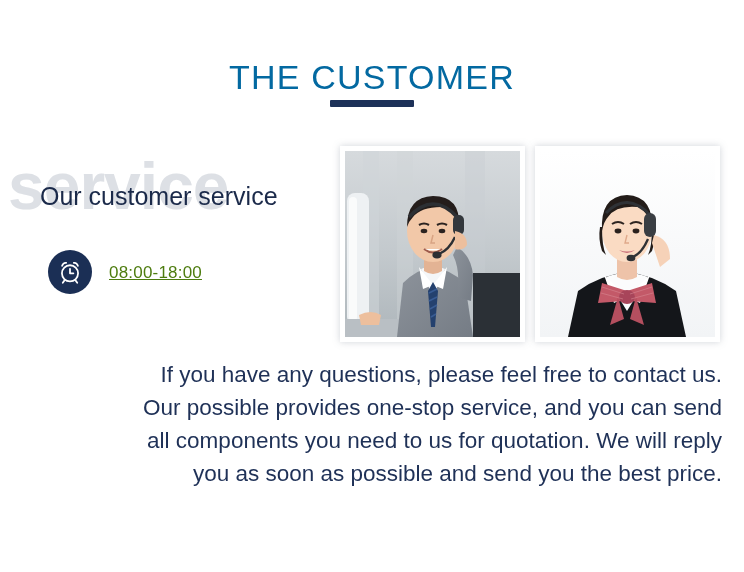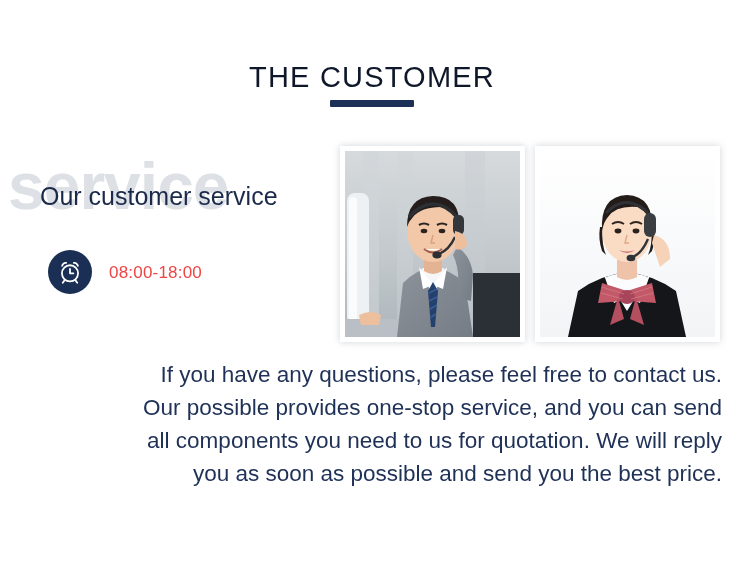--- a/index.html
+++ b/index.html
@@ -24,23 +24,23 @@
 
   
   .header {
     position: absolute;
     top: 60px;
     left: 0;
     width: 744px;
     text-align: center;
   }
   .header-title {
-    font-size: 29px;
+    font-size: 34px;
     letter-spacing: 1.2px;
-    color: #0f172a;
+    color: #0369a1;
     font-weight: 400;
     line-height: 34px;
     white-space: nowrap;
   }
   .header-rule {
     width: 84px;
     height: 7px;
     background: #1d3158;
     margin: 6px auto 0 auto;
     border-radius: 1px;
@@ -105,23 +105,24 @@
     flex: 0 0 auto;
   }
   .clock-badge svg { display: block; }
   .hours-lines {
     display: flex;
     flex-direction: column;
     line-height: 25px;
   }
   .hours-line {
     font-size: 17px;
-    color: #ef4444;
+    color: #4d7c0f;
     letter-spacing: 0.2px;
     white-space: nowrap;
+    text-decoration: underline;
   }
 
   
   .photo {
     position: absolute;
     top: 6px;
     width: 185px;
     height: 196px;
     background: #ffffff;
     box-shadow: 0 0 7px rgba(120,130,145,0.35);

